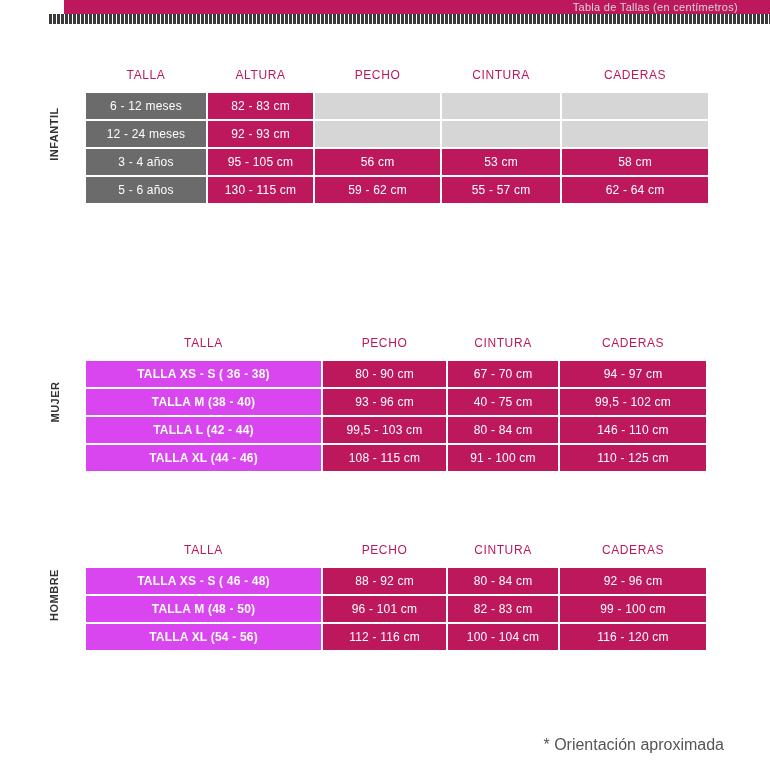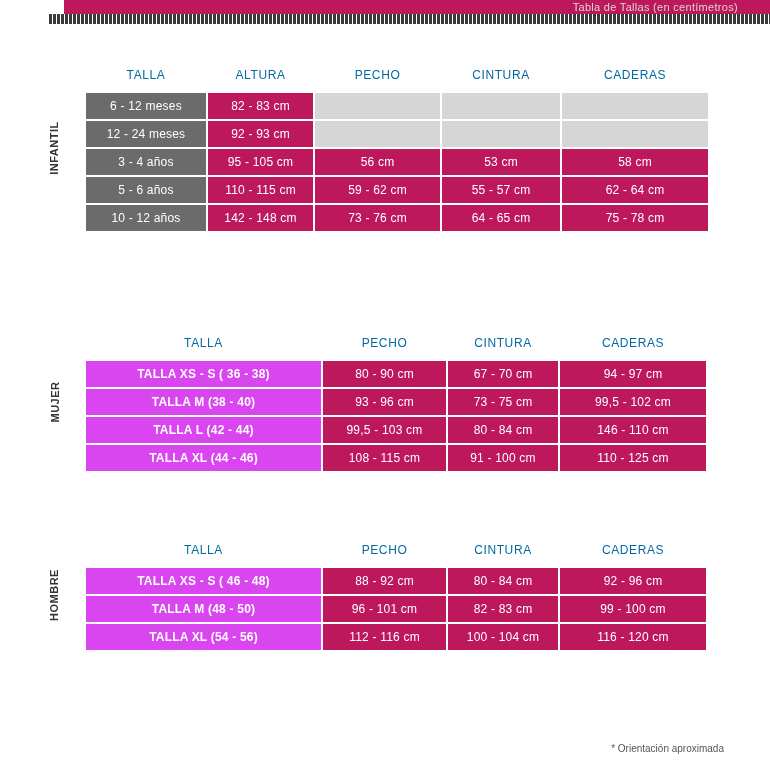--- a/index.html
+++ b/index.html
@@ -75,21 +75,21 @@
 
   table.sizes {
     border-collapse: separate;
     border-spacing: 2px;
     width: 100%;
     table-layout: fixed;
   }
   table.sizes th {
     font-size: 12px;
     font-weight: normal;
-    color: #0369a1;
+    color: #be185d;
     letter-spacing: .6px;
     padding: 4px 0 9px 0;
     background: transparent;
     text-align: center;
   }
   table.sizes td {
     height: 26px;
     text-align: center;
     font-size: 12px;
     color: #ffffff;
@@ -110,21 +110,21 @@
   
   .adults col.c0 { width: 235px; }
   .adults col.c1 { width: 123px; }
   .adults col.c2 { width: 110px; }
   .adults col.c3 { width: 146px; }
 
   .footnote {
     position: absolute;
     right: 46px;
     bottom: 16px;
-    font-size: 10px;
+    font-size: 16px;
     color: #555555;
   }
 </style>
 </head>
 <body>
 
 <div class="page">
 
   <div class="top-band">
     <div class="top-band-title">Tabla de Tallas (en centímetros)</div>
@@ -169,31 +169,24 @@
         </tr>
         <tr>
           <td class="dark">3 - 4 años</td>
           <td class="light">95 - 105 cm</td>
           <td class="light">56 cm</td>
           <td class="light">53 cm</td>
           <td class="light">58 cm</td>
         </tr>
         <tr>
           <td class="dark">5 - 6 años</td>
-          <td class="light">110 - 115 cm</td>
+          <td class="light">130 - 115 cm</td>
           <td class="light">59 - 62 cm</td>
           <td class="light">55 - 57 cm</td>
           <td class="light">62 - 64 cm</td>
-        </tr>
-        <tr>
-          <td class="dark">10 - 12 años</td>
-          <td class="light">142 - 148 cm</td>
-          <td class="light">73 - 76 cm</td>
-          <td class="light">64 - 65 cm</td>
-          <td class="light">75 - 78 cm</td>
         </tr>
       </tbody>
     </table>
   </div>
 
   <div class="block" style="top:330px;">
     <div class="side-label">
       <span>MUJER</span>
     </div>
     <table class="sizes adults">
@@ -214,21 +207,21 @@
       <tbody>
         <tr>
           <td class="darker">TALLA XS - S ( 36 - 38)</td>
           <td class="light">80 - 90 cm</td>
           <td class="light">67 - 70 cm</td>
           <td class="light">94 - 97 cm</td>
         </tr>
         <tr>
           <td class="darker">TALLA M (38 - 40)</td>
           <td class="light">93 - 96 cm</td>
-          <td class="light">73 - 75 cm</td>
+          <td class="light">40 - 75 cm</td>
           <td class="light">99,5 - 102 cm</td>
         </tr>
         <tr>
           <td class="darker">TALLA L (42 - 44)</td>
           <td class="light">99,5 - 103 cm</td>
           <td class="light">80 - 84 cm</td>
           <td class="light">146 - 110 cm</td>
         </tr>
         <tr>
           <td class="darker">TALLA XL (44 - 46)</td>

